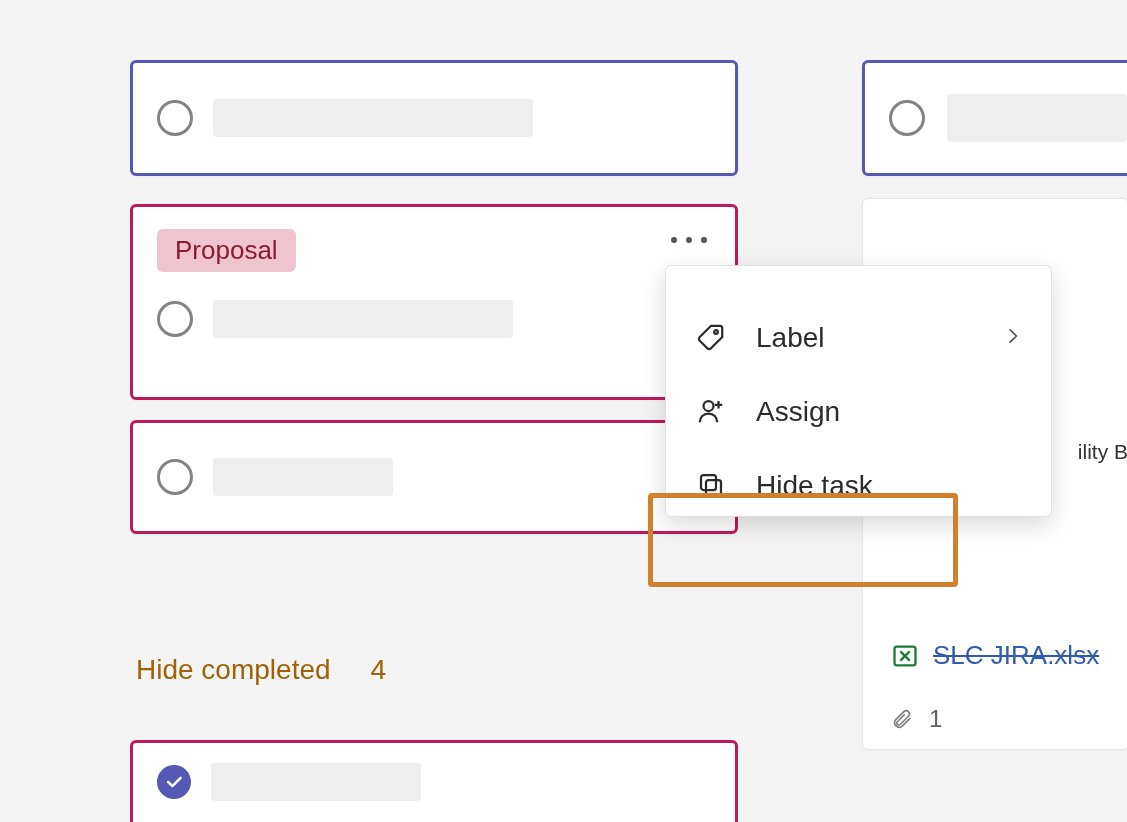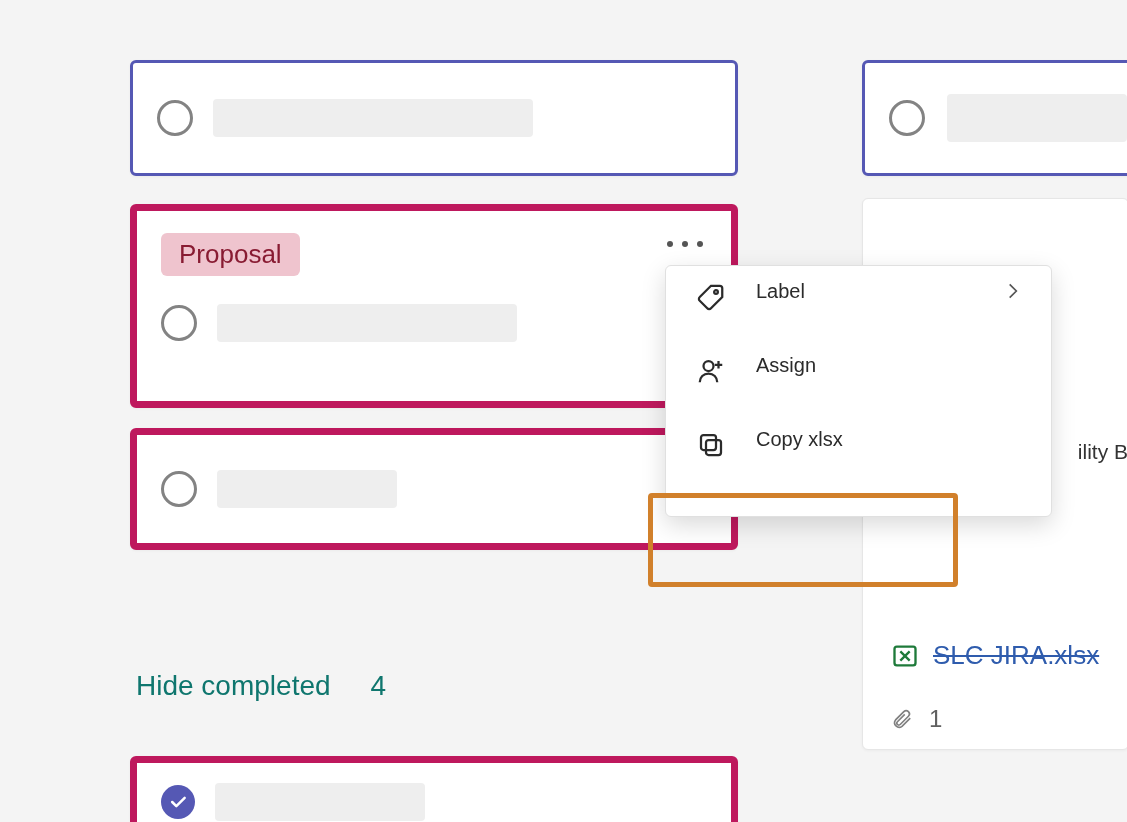--- a/index.html
+++ b/index.html
@@ -17,21 +17,21 @@
   
   .col1 {
     position: absolute;
     left: 130px;
     top: 60px;
     width: 608px;
   }
 
   .card {
     background: #ffffff;
-    border: 7px solid #be185d;
+    border: 3px solid #be185d;
     border-radius: 6px;
     box-shadow: 0 1px 3px rgba(0,0,0,0.04);
     position: relative;
   }
 
   
   .card.selected {
     border: 3px solid #5558b4;
   }
 
@@ -101,21 +101,21 @@
     align-items: center;
     padding: 0 24px;
   }
 
   .hide-row {
     margin-top: 120px;
     display: flex;
     align-items: baseline;
     gap: 40px;
     font-size: 28px;
-    color: #0f766e;
+    color: #a16207;
     padding-left: 6px;
   }
 
   .card4 {
     margin-top: 54px;
     padding: 20px 24px 24px 24px;
   }
   .check-circle {
     width: 34px;
     height: 34px;
@@ -201,24 +201,24 @@
     background: #ffffff;
     border: 1px solid #e0e0e0;
     border-radius: 6px;
     box-shadow: 0 8px 24px rgba(0,0,0,0.15);
     padding: 14px 0;
     z-index: 10;
   }
 
   .menu-item {
     display: flex;
-    align-items: flex-start;
+    align-items: flex-end;
     height: 74px;
     padding: 0 28px;
-    font-size: 20px;
+    font-size: 28px;
     color: #2b2b2b;
     gap: 28px;
     cursor: pointer;
   }
   .menu-item .micon {
     width: 34px;
     height: 34px;
     display:flex;
     align-items:center;
     justify-content:center;
@@ -348,20 +348,20 @@
     <span>Assign</span>
   </div>
 
   <div class="menu-item">
     <span class="micon">
       <svg viewBox="0 0 24 24">
           <rect x="8" y="8" width="12" height="12" rx="2"></rect>
           <rect x="4" y="4" width="12" height="12" rx="2"></rect>
         </svg>
     </span>
-    <span>Copy xlsx</span>
+    <span>Hide task</span>
   </div>
 
 
 
 </div>
 
 <div class="highlight-box"></div>
 
 </body></html>

